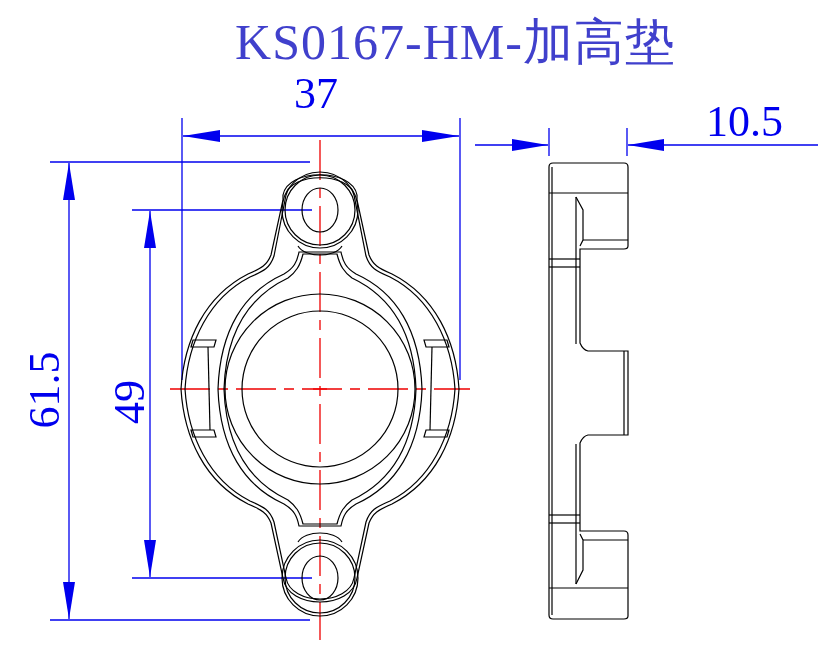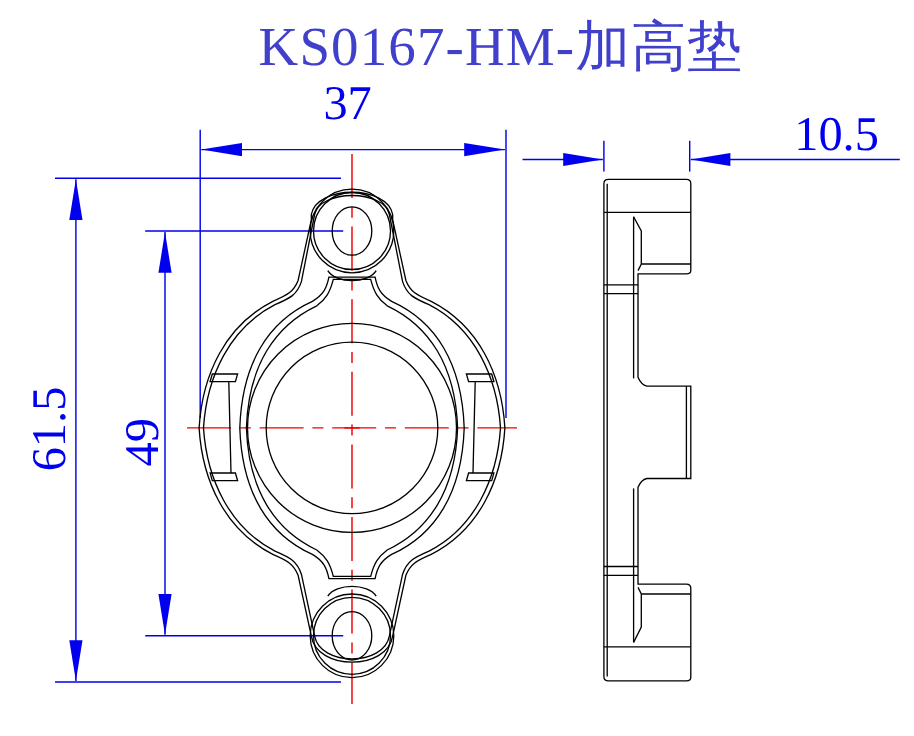--- a/index.html
+++ b/index.html
@@ -98,15 +98,15 @@
     <line x1="576" y1="444" x2="576" y2="584"></line>
     <path d="M576,197 L583,210 L583,240 L580,246"></path>
     <path d="M576,584 L583,570 L583,540 L580,534"></path>
     <line x1="583" y1="240" x2="628" y2="240"></line>
     <line x1="583" y1="540" x2="628" y2="540"></line>
     <line x1="624" y1="351" x2="624" y2="435"></line>
   </g>
 </svg>
 
 <div class="dimtext" style="left:294px; top:72px;">37</div>
-<div class="dimtext" style="left:706px; top:100px;margin-left:16px;">10.5</div>
+<div class="dimtext" style="left:706px; top:100px;">10.5</div>
 <div class="dimtext rot" style="left:-5px; top:368px; width:100px; text-align:center;">61.5</div>
 <div class="dimtext rot" style="left:80px; top:380px; width:100px; text-align:center;">49</div>
 
 </body></html>

